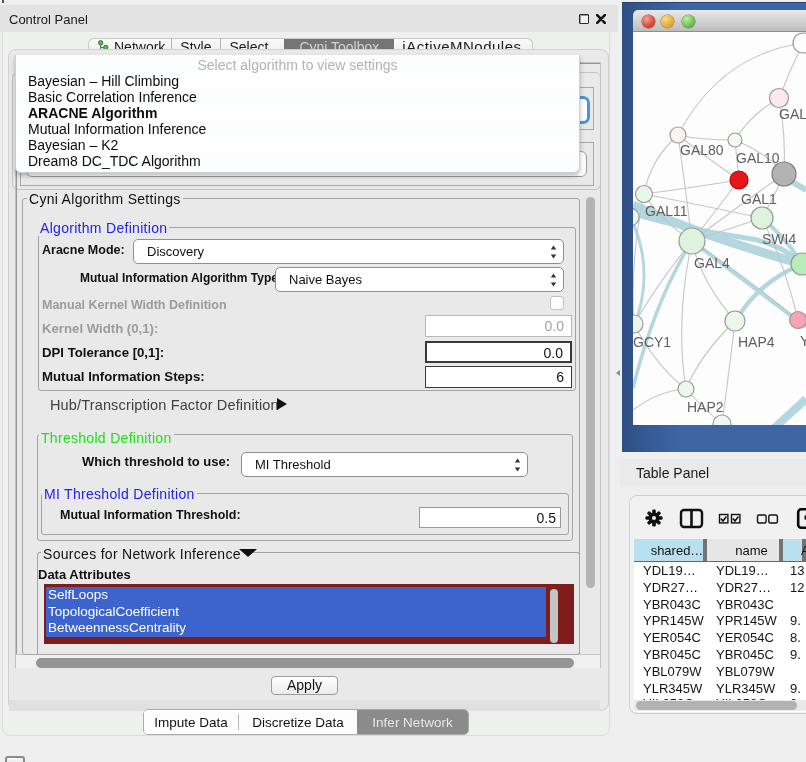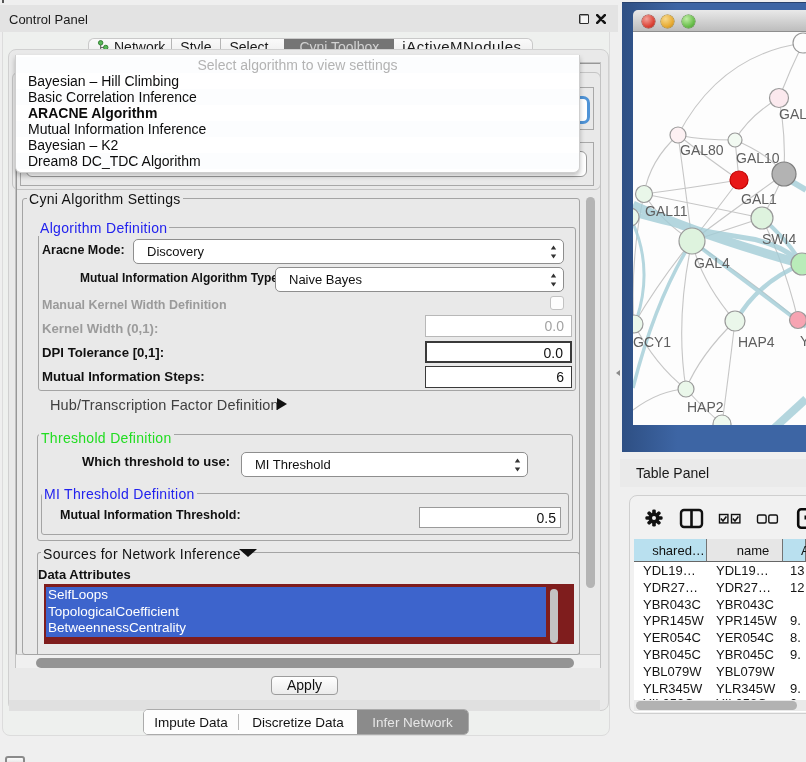--- a/index.html
+++ b/index.html
@@ -82,21 +82,21 @@
   background:linear-gradient(#e9e9e9,#bdbdbd); border-radius:5px 0 0 0; border-bottom:1px solid #8f8f8f; }
 .light { position:absolute; top:5px; width:13px; height:13px; border-radius:50%; }
 #ncanvas { left:633px; top:32px; width:173px; height:393px; background:#fdfdfd; }
 
 
 #tpband { left:620px; top:459px; width:186px; height:28px; background:#eaeaea; }
 #tpband .t { position:absolute; left:16px; top:6px; font-size:14px; color:#1a1a1a; }
 #twin { left:629px; top:495px; width:190px; height:219px; background:#f1f1f1;
   border:1px solid #cfcfcf; border-radius:8px; }
 #thead { left:634px; top:539px; width:172px; height:23px; display:flex; font-size:13px; color:#111; }
-.hc { border-right:1px solid #737373; border-bottom:1px solid #666; display:flex; align-items:center; justify-content:center; padding-left:17px; }
+.hc { border-right:4px solid #737373; border-bottom:1px solid #666; display:flex; align-items:center; justify-content:center; padding-left:17px; }
 #trows { left:634px; top:562px; width:172px; height:150px; position:absolute; background:#fff; font-size:13px; color:#151515; overflow:hidden; }
 .trow { height:16.85px; display:flex; align-items:center; }
 .c1 { width:73px; padding-left:9px; }
 .c2 { width:75px; padding-left:9px; }
 .c3 { padding-left:8px; }
 #tsb { left:634px; top:700px; width:172px; height:11px; background:#e9e9e9; }
 #tsbthumb { left:636px; top:701px; width:161px; height:9px; background:#b2b2b2; border-radius:5px; }
 
 
 #blicon { left:5px; top:756px; width:20px; height:10px; border:2px solid #8a8a8a; border-radius:3px 3px 0 0;

